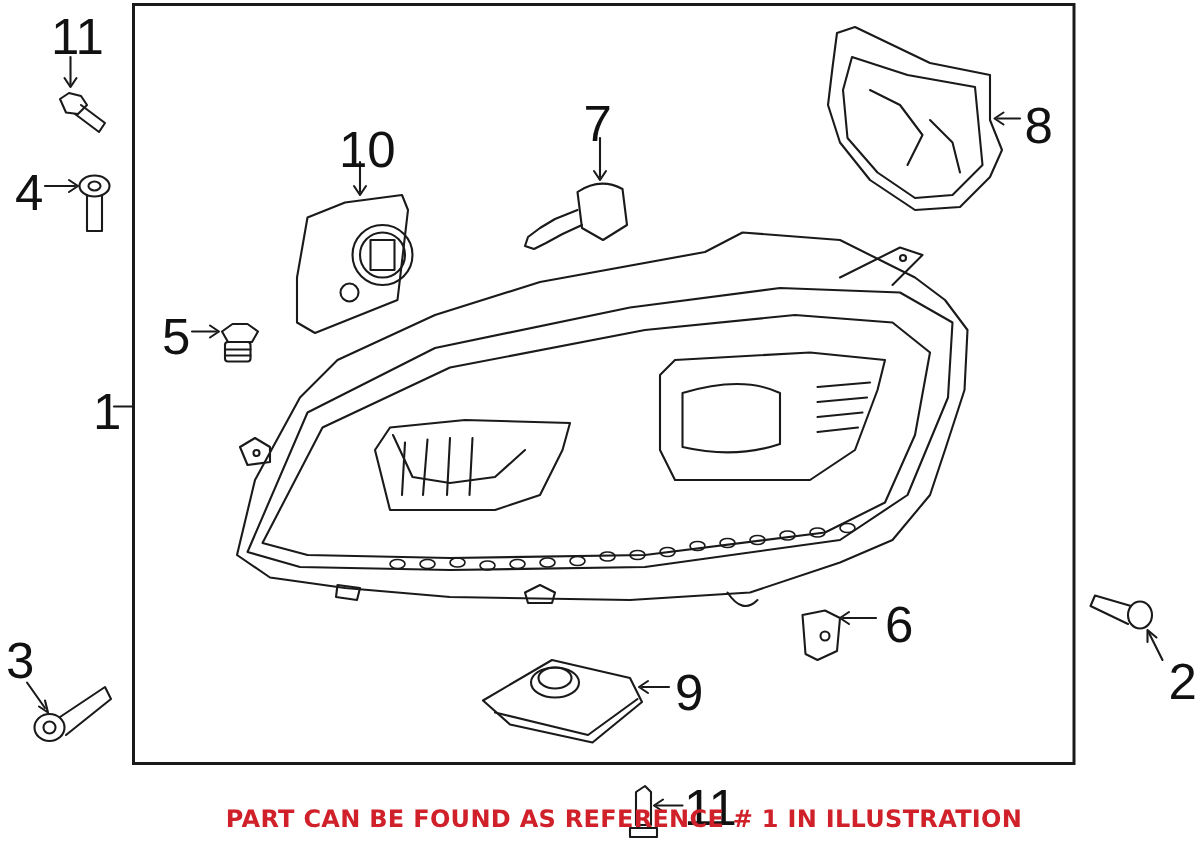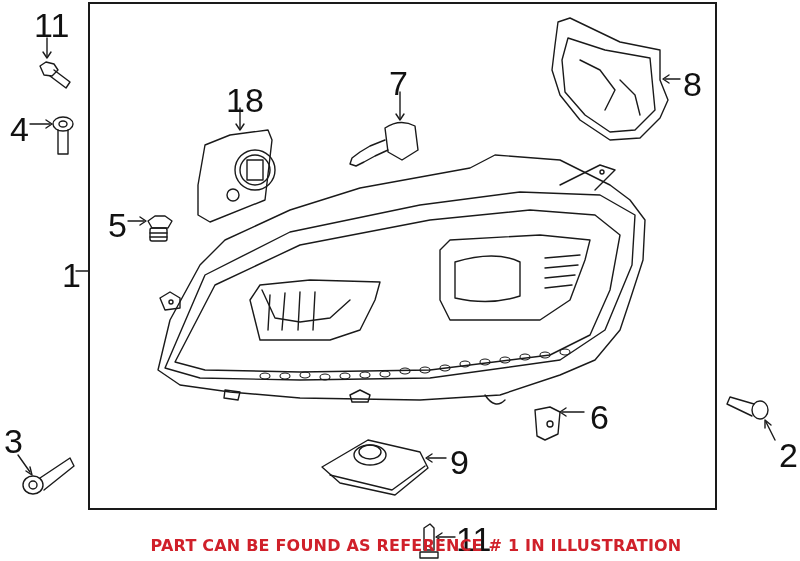--- a/index.html
+++ b/index.html
@@ -139,21 +139,21 @@
       <path d="M26 471 L32 475 L30 467"></path>
     <path d="M775 440 L766 422"></path>
       <path d="M765 428 L765 420 L771 425"></path>
     <path d="M455 537 L438 537"></path>
       <path d="M442 533 L436 537 L442 541"></path>
   </g>
 </svg>
 
 <div class="callout" style="left:34px; top:8px;">11</div>
 <div class="callout" style="left:10px; top:112px;">4</div>
-<div class="callout" style="left:226px; top:83px;">18</div>
+<div class="callout" style="left:226px; top:83px;">10</div>
 <div class="callout" style="left:389px; top:66px;">7</div>
 <div class="callout" style="left:683px; top:67px;">8</div>
 <div class="callout" style="left:108px; top:208px;">5</div>
 <div class="callout" style="left:62px; top:258px;">1</div>
 <div class="callout" style="left:590px; top:400px;">6</div>
 <div class="callout" style="left:450px; top:445px;">9</div>
 <div class="callout" style="left:4px; top:424px;">3</div>
 <div class="callout" style="left:779px; top:438px;">2</div>
 <div class="callout" style="left:456px; top:522px;">11</div>
 

